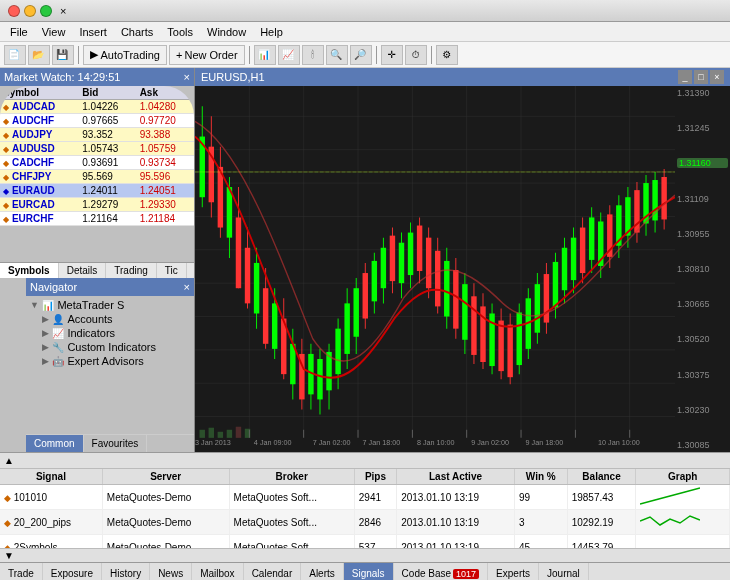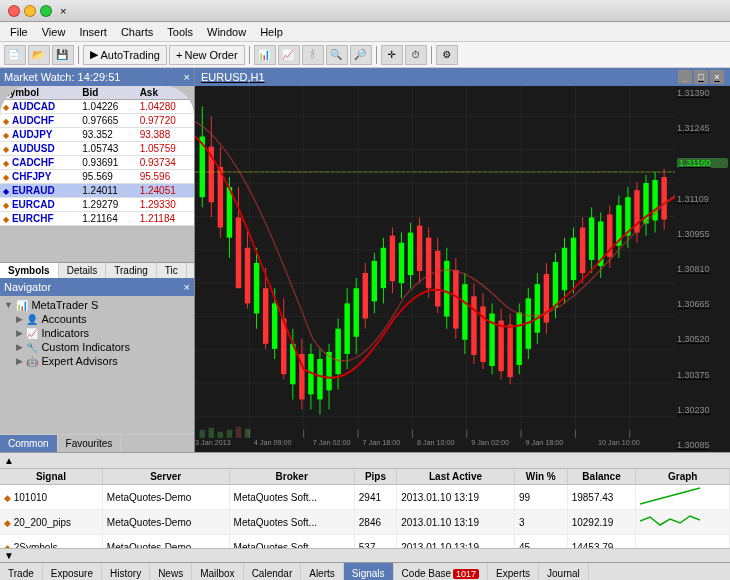--- a/index.html
+++ b/index.html
@@ -21,21 +21,21 @@
     
     .toolbar { background: #f5f5f5; height: 26px; display: flex; align-items: center; padding: 0 4px; border-bottom: 1px solid #ccc; gap: 2px; }
     .tb-icon { width: 22px; height: 20px; background: #ddd; border: 1px solid #bbb; display: inline-flex; align-items: center; justify-content: center; cursor: pointer; font-size: 10px; }
     .tb-separator { width: 1px; height: 18px; background: #999; margin: 0 2px; }
     .tb-text-btn { height: 20px; padding: 0 6px; background: #f0f0f0; border: 1px solid #bbb; cursor: pointer; font-size: 11px; display: flex; align-items: center; gap: 2px; }
     .panel-header { background: #5a7ab5; color: white; padding: 2px 4px; font-size: 11px; display: flex; justify-content: space-between; align-items: center; height: 18px; }
     .panel-header-x { cursor: pointer; }
     .mw-table { width: 100%; border-collapse: collapse; flex: 1; overflow-y: auto; }
     .mw-table th { background: #d8d8e8; padding: 1px 3px; text-align: left; font-weight: bold; font-size: 10px; border-bottom: 1px solid #aaa; }
     .mw-table td { padding: 1px 3px; font-size: 10px; border-bottom: 1px solid #e0e0e0; }
-    .mw-row-blue { background: #ffffff; }
+    .mw-row-blue { background: #fef9c3; }
     .mw-row-white { background: #ffffff; }
     .mw-row-highlight { background: #b8c8f0; }
     .mw-symbol { color: #0000cc; font-weight: bold; }
     .mw-bid { color: #000; }
     .mw-ask { color: #cc0000; }
     
     
     .panel-tabs { display: flex; border-top: 1px solid #999; background: #e8e8e8; }
     .panel-tab { padding: 2px 8px; font-size: 10px; cursor: pointer; border-right: 1px solid #ccc; }
     .panel-tab.active { background: #ffffff; font-weight: bold; }
@@ -54,21 +54,21 @@
     .signals-table td { padding: 1px 4px; border-bottom: 1px solid #eee; border-right: 1px solid #eee; white-space: nowrap; }
     .signals-table tr:nth-child(even) { background: #f5f5f5; }
     
     
     .bottom-tabs { height: 22px; display: flex; background: #e0e0e0; border-top: 1px solid #999; overflow-x: auto; }
     .bot-tab { padding: 3px 8px; font-size: 10px; cursor: pointer; border-right: 1px solid #ccc; white-space: nowrap; display: flex; align-items: center; }
     .bot-tab.active { background: #5a7ab5; color: white; }
     .code-base-badge { background: #cc0000; color: white; font-size: 9px; padding: 0 3px; border-radius: 2px; margin-left: 2px; }
     
     .main-left { width: 195px; display: flex; flex-direction: column; border-right: 1px solid #888; }
-    .main-right { flex: 1; display: flex; flex-direction: column; text-decoration: underline; }
+    .main-right { flex: 1; display: flex; flex-direction: column; }
     .mw-table-wrap { flex: 1; overflow-y: auto; border-radius: 30px; }
   </style>
 </head>
 <body>
 
 <div class="title-bar">
   <div class="title-bar-buttons">
     <div class="tb-btn tb-close"></div>
     <div class="tb-btn tb-min"></div>
     <div class="tb-btn tb-max"></div>
@@ -181,21 +181,21 @@
       </div>
 
       <div class="panel-tabs">
         <div class="panel-tab active">Symbols</div>
         <div class="panel-tab">Details</div>
         <div class="panel-tab">Trading</div>
         <div class="panel-tab">Tic</div>
       </div>
     </div>
 
-    <div style="display:flex; flex-direction:column; flex:1;">
+    <div style="display:flex; flex-direction:column; flex:1;padding-left:26px;">
       <div class="panel-header">
         <span>Navigator</span>
         <span class="panel-header-x">×</span>
       </div>
       <div class="nav-tree">
         <div class="nav-item">
           <span class="nav-expand">▼</span>
           <span style="font-size:10px;">📊</span>
           <span>MetaTrader S</span>
         </div>

